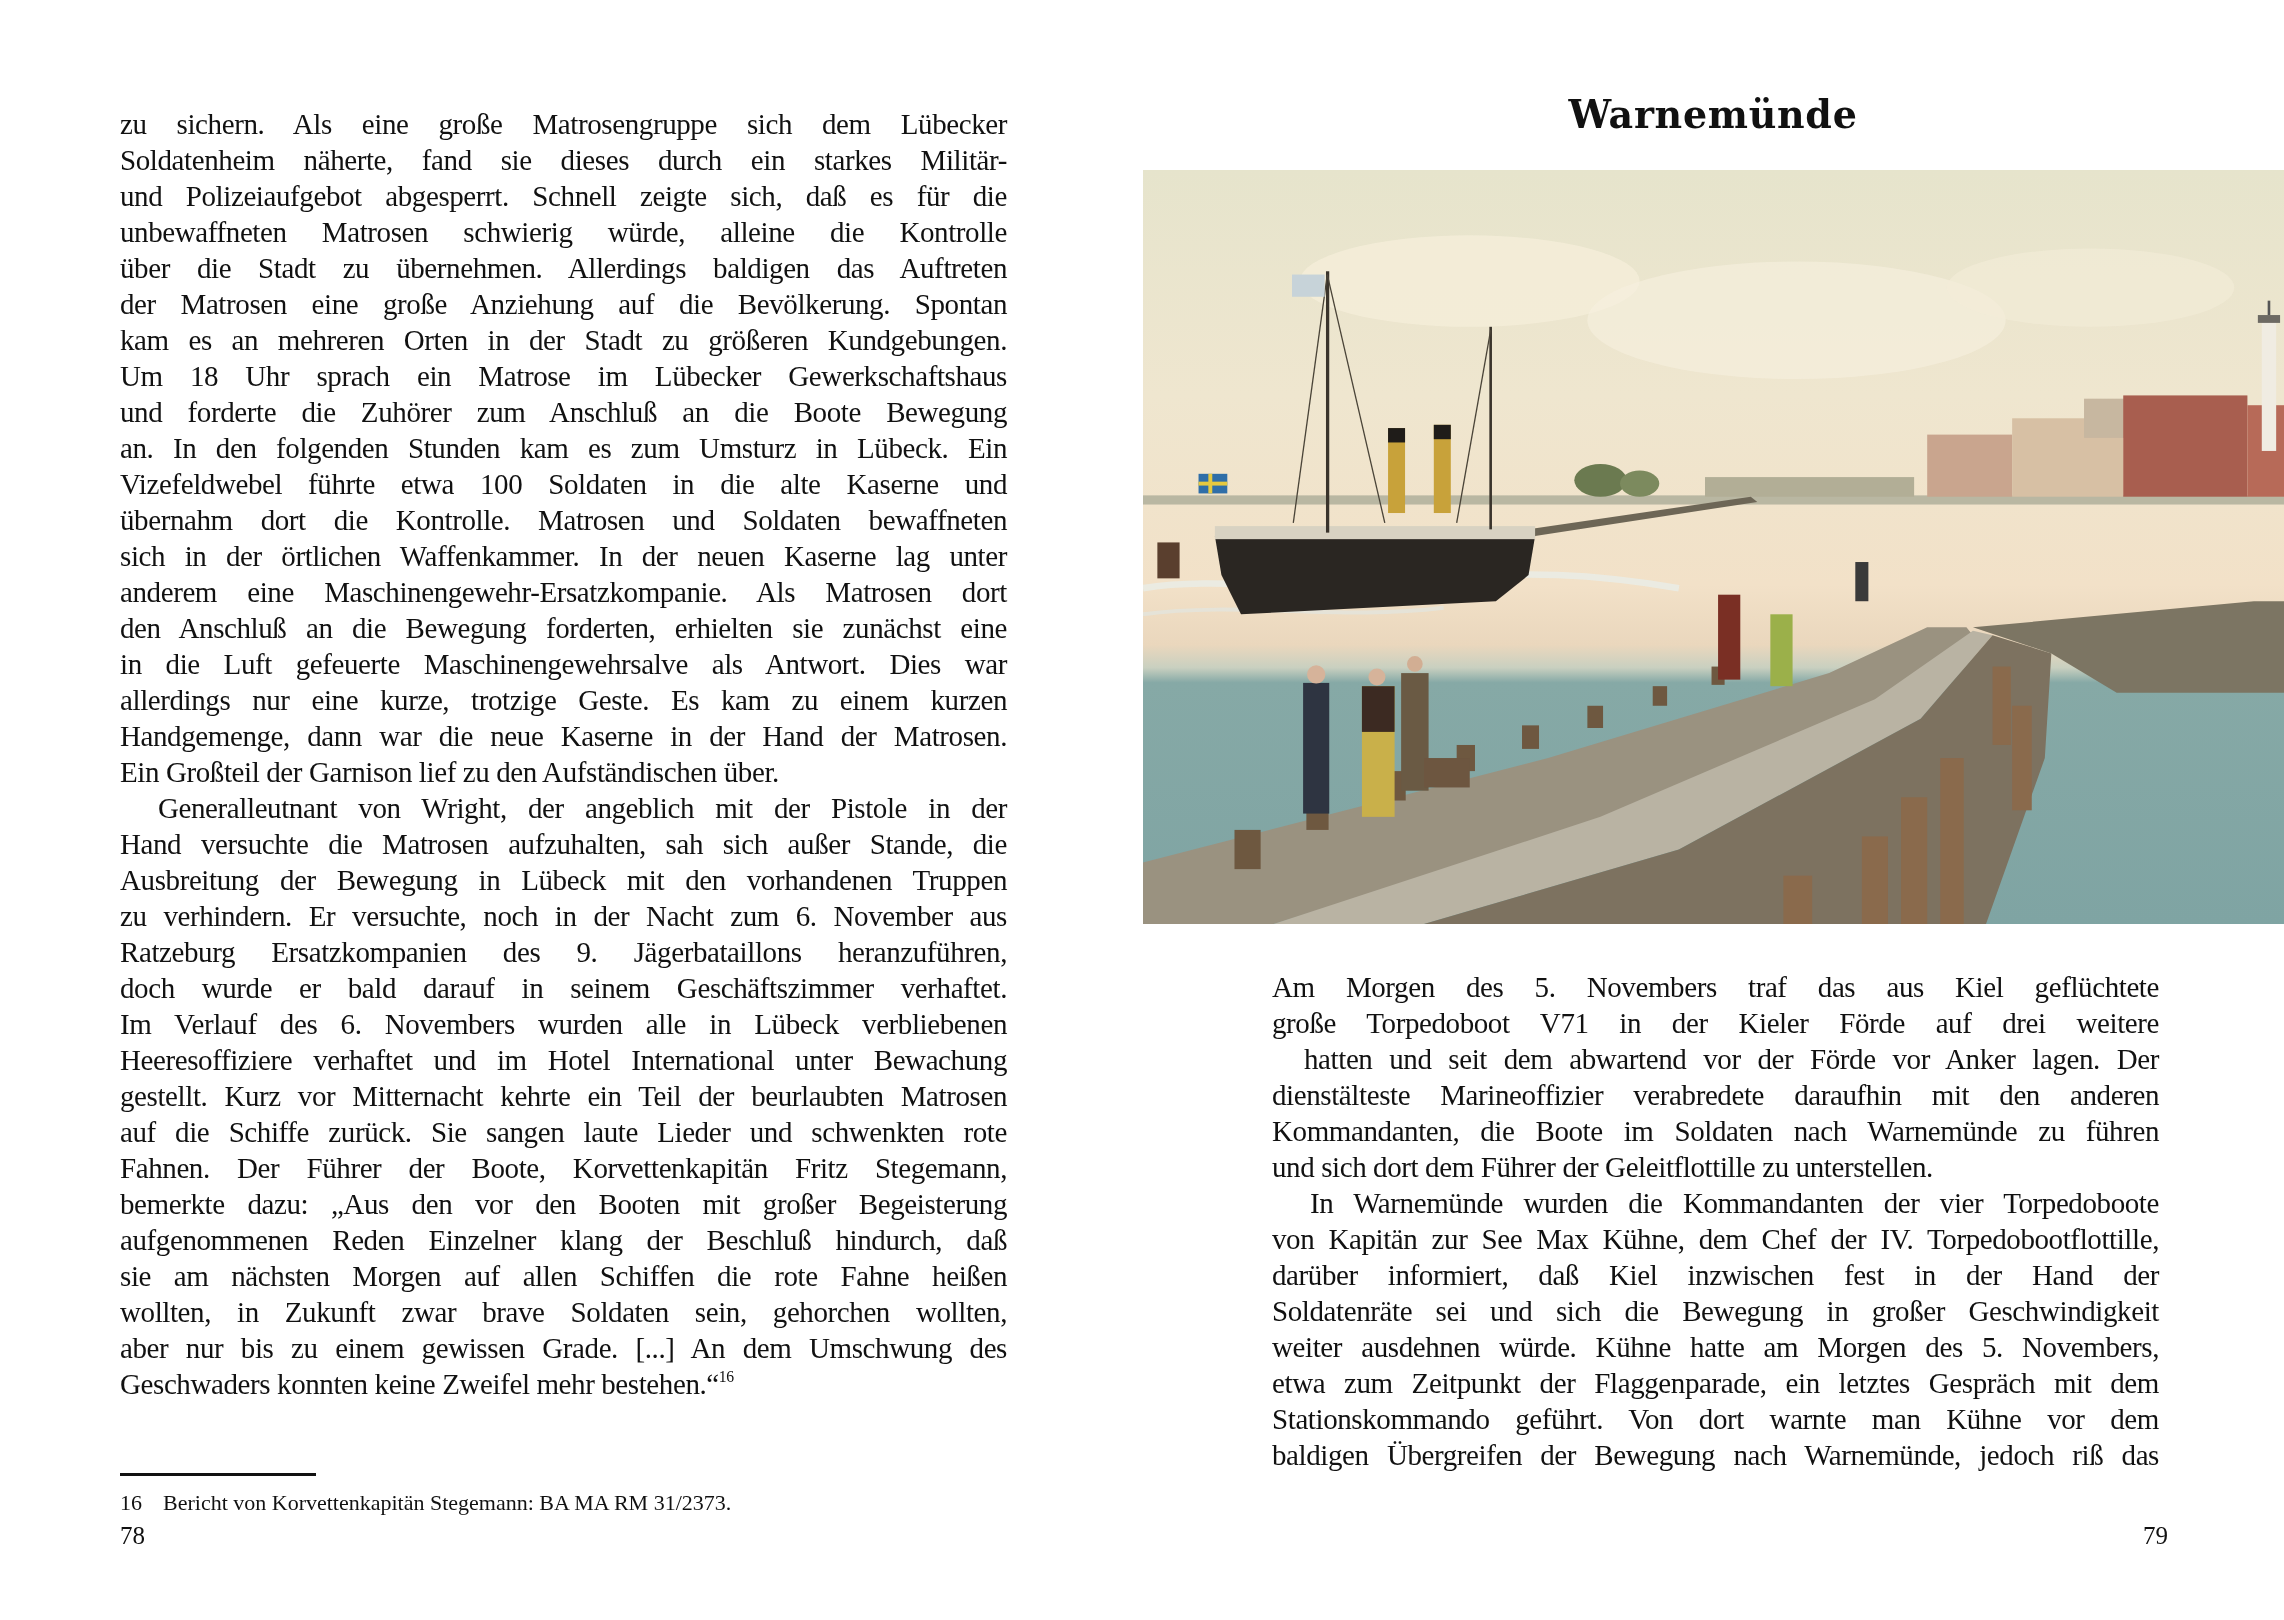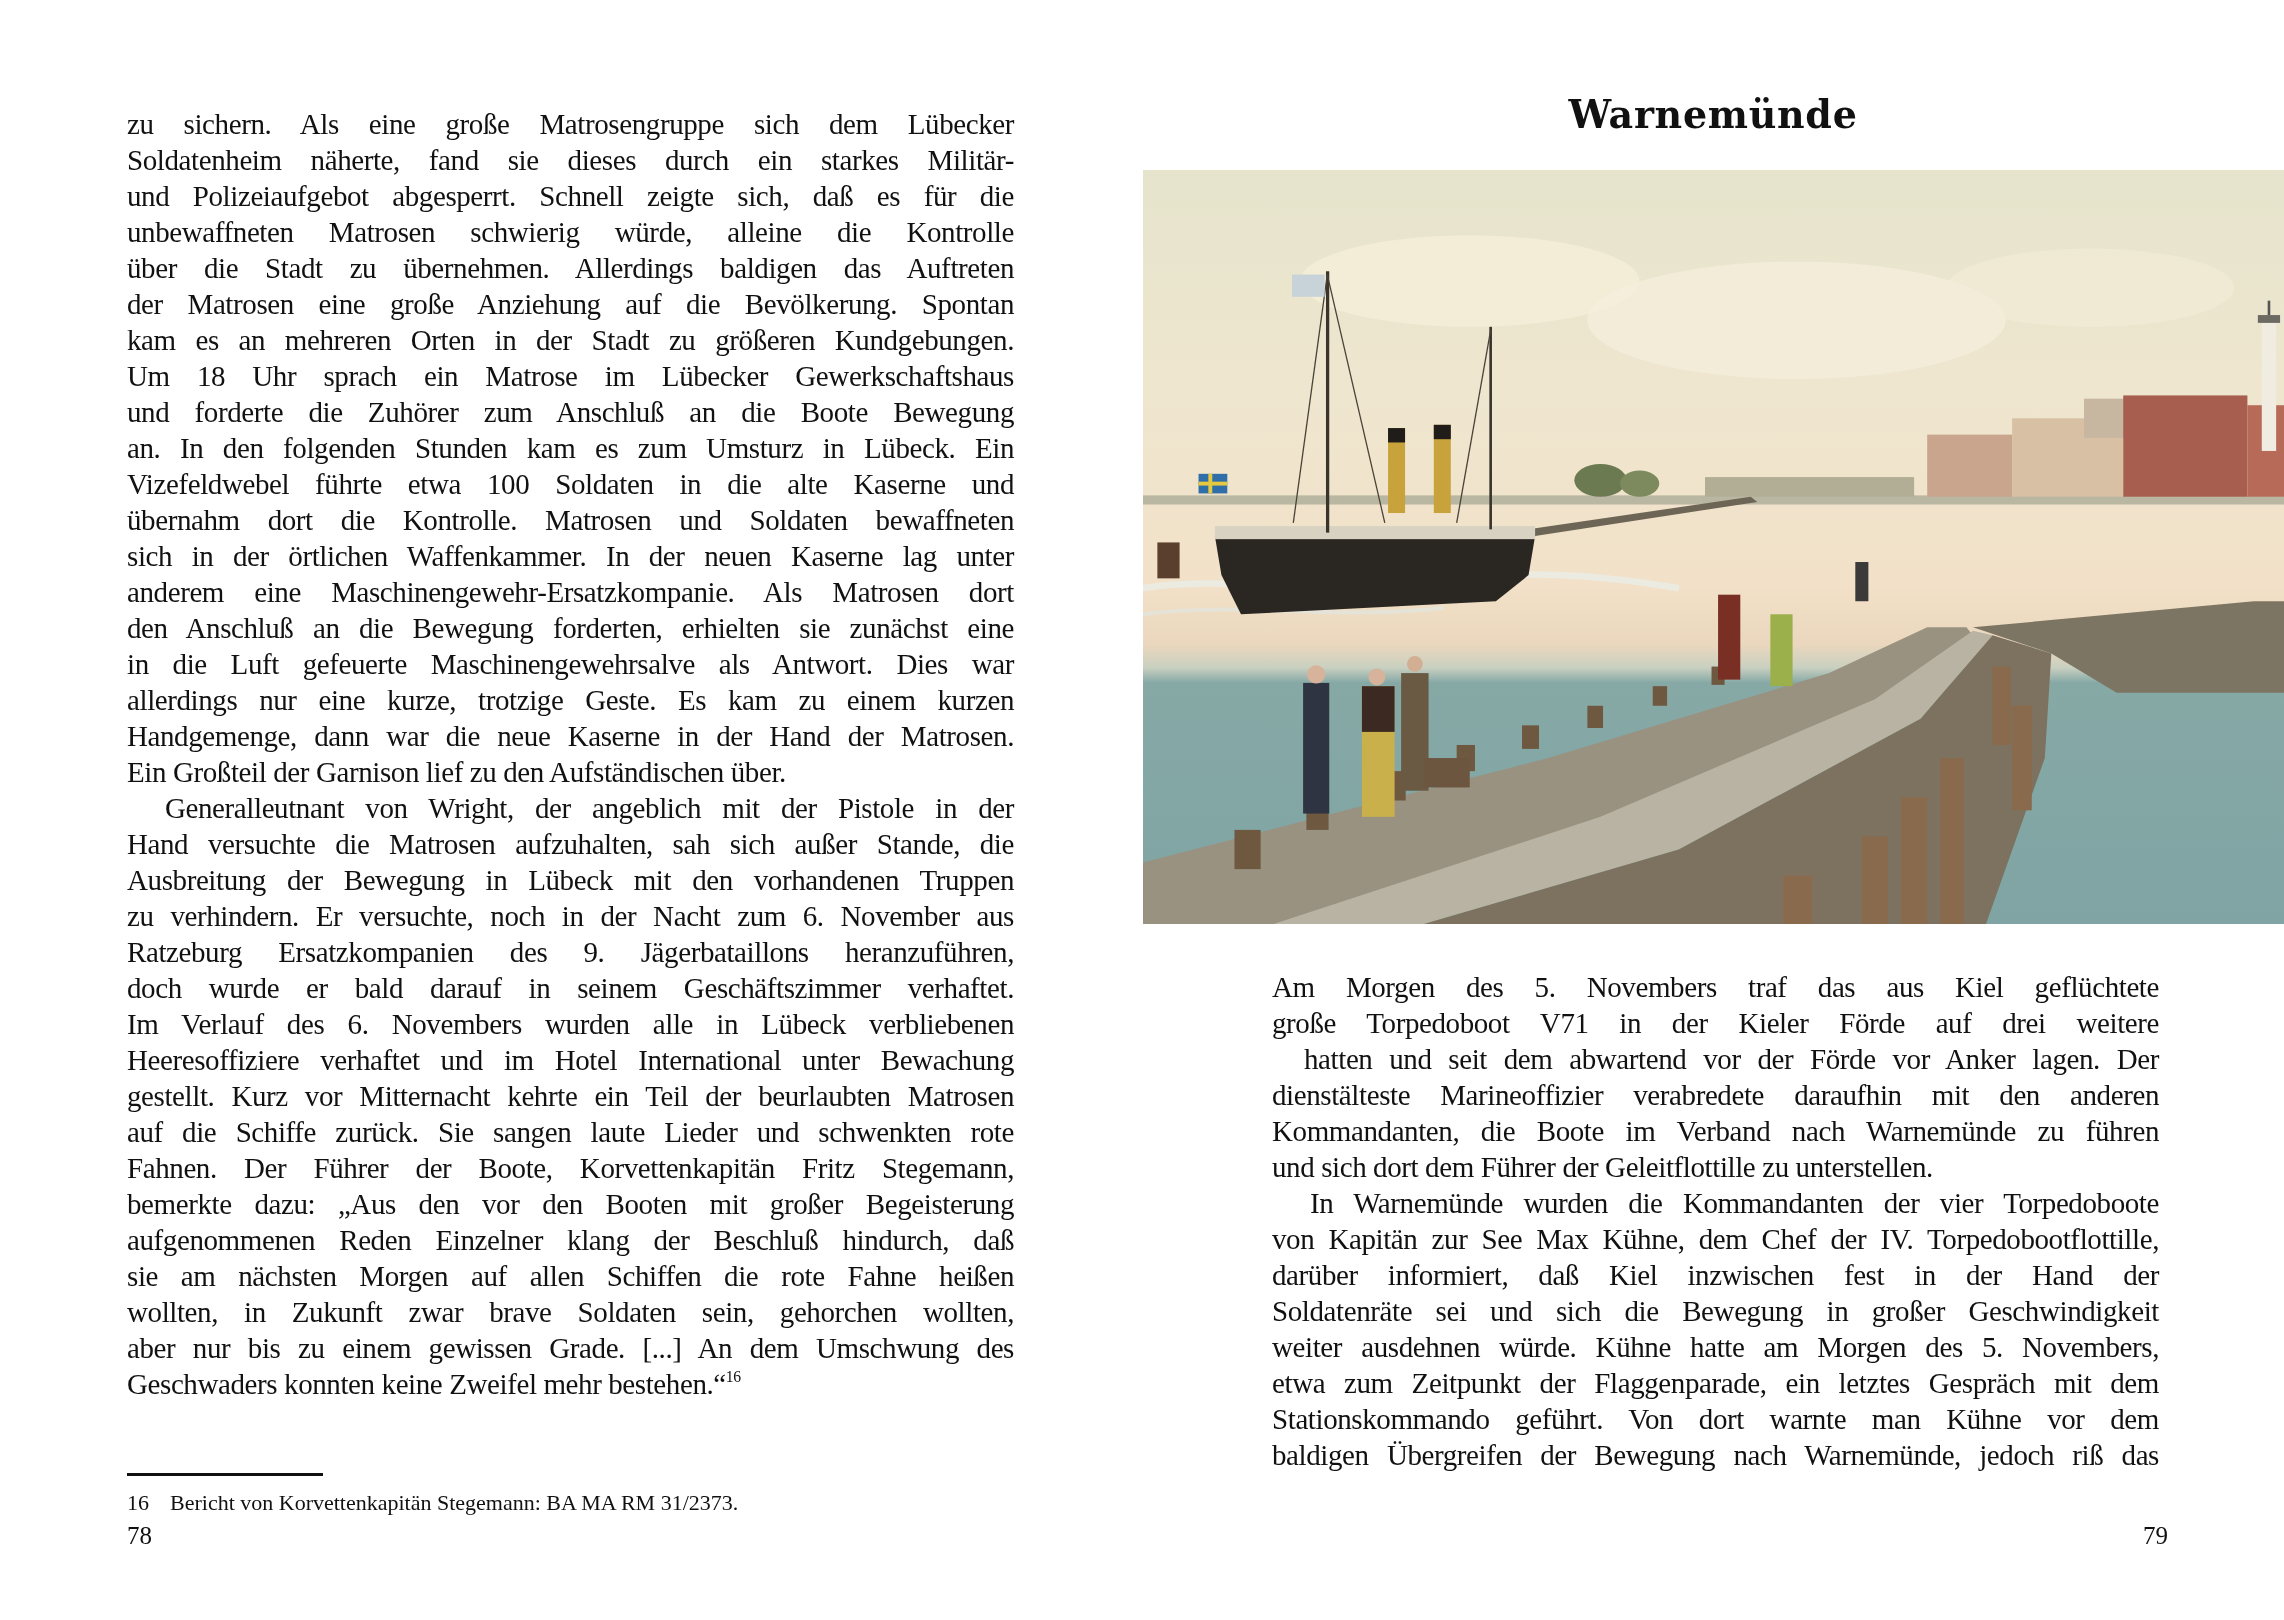--- a/index.html
+++ b/index.html
@@ -1,19 +1,19 @@
 <!DOCTYPE html>
 <html style="font-size:10.5px"><head>
 <meta charset="utf-8">
 <style>
   html, body { margin: 0; padding: 0; background: #ffffff; }
   body { width: 2284px; height: 1620px; position: relative; overflow: hidden;
          font-family: "Liberation Serif", "DejaVu Serif", serif; color: #111; }
   .page { position: absolute; top: 0; height: 1620px; }
-  .page-left { left: 11px; width: 1142px; }
+  .page-left { left: 4px; width: 1142px; }
   .page-right { left: 1142px; width: 1142px; }
 
   .col { position: absolute; width: 887px; font-size: 29px; line-height: 36px; }
   .col-left { left: 116px; top: 106px; }
   .col-right { left: 130px; top: 969px; }
 
   .line { display: block; white-space: nowrap; text-align: justify; text-align-last: justify;
           height: 36px; overflow: visible; letter-spacing: -0.4px; transform-origin: left; }
   .line.last { text-align-last: left; }
   .line.indent { padding-left: 38px; }
@@ -177,21 +177,21 @@
       <rect x="960" y="680" width="34" height="110" fill="#9bb04a"></rect>
       <rect x="1090" y="600" width="20" height="60" fill="#3a3a3a"></rect>
     </svg>
   </div>
 
   <div class="col col-right">
     <span class="line" style="display: block; width: auto;">Am Morgen des 5. Novembers traf das aus Kiel geflüchtete</span>
     <span class="line" style="display: block; width: auto;">große Torpedoboot V71 in der Kieler Förde auf drei weitere</span>
     <span class="line" style="display: block; width: auto; margin-left: 32px;">hatten und seit dem abwartend vor der Förde vor Anker lagen. Der</span>
     <span class="line" style="display: block; width: auto;">dienstälteste Marineoffizier verabredete daraufhin mit den anderen</span>
-    <span class="line" style="display: block; width: auto;">Kommandanten, die Boote im Verband nach Warnemünde zu führen</span>
+    <span class="line" style="display: block; width: auto;">Kommandanten, die Boote im Soldaten nach Warnemünde zu führen</span>
     <span class="line last" style="display: block; width: auto;">und sich dort dem Führer der Geleitflottille zu unterstellen.</span>
     <span class="line indent" style="display: block; width: auto;">In Warnemünde wurden die Kommandanten der vier Torpedoboote</span>
     <span class="line" style="display: block; width: auto;">von Kapitän zur See Max Kühne, dem Chef der IV. Torpedobootflottille,</span>
     <span class="line" style="display: block; width: auto;">darüber informiert, daß Kiel inzwischen fest in der Hand der</span>
     <span class="line" style="display: block; width: auto;">Soldatenräte sei und sich die Bewegung in großer Geschwindigkeit</span>
     <span class="line" style="display: block; width: auto;">weiter ausdehnen würde. Kühne hatte am Morgen des 5. Novembers,</span>
     <span class="line" style="display: block; width: auto;">etwa zum Zeitpunkt der Flaggenparade, ein letztes Gespräch mit dem</span>
     <span class="line" style="display: block; width: auto;">Stationskommando geführt. Von dort warnte man Kühne vor dem</span>
     <span class="line" style="display: block; width: auto;">baldigen Übergreifen der Bewegung nach Warnemünde, jedoch riß das</span>
   </div>

